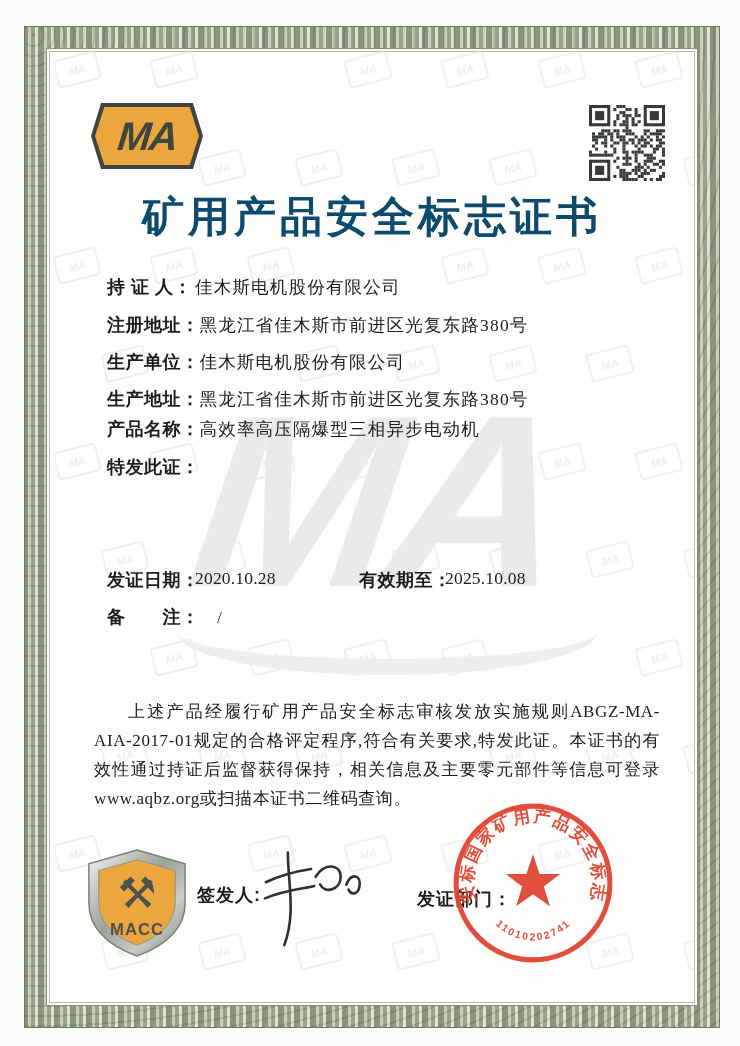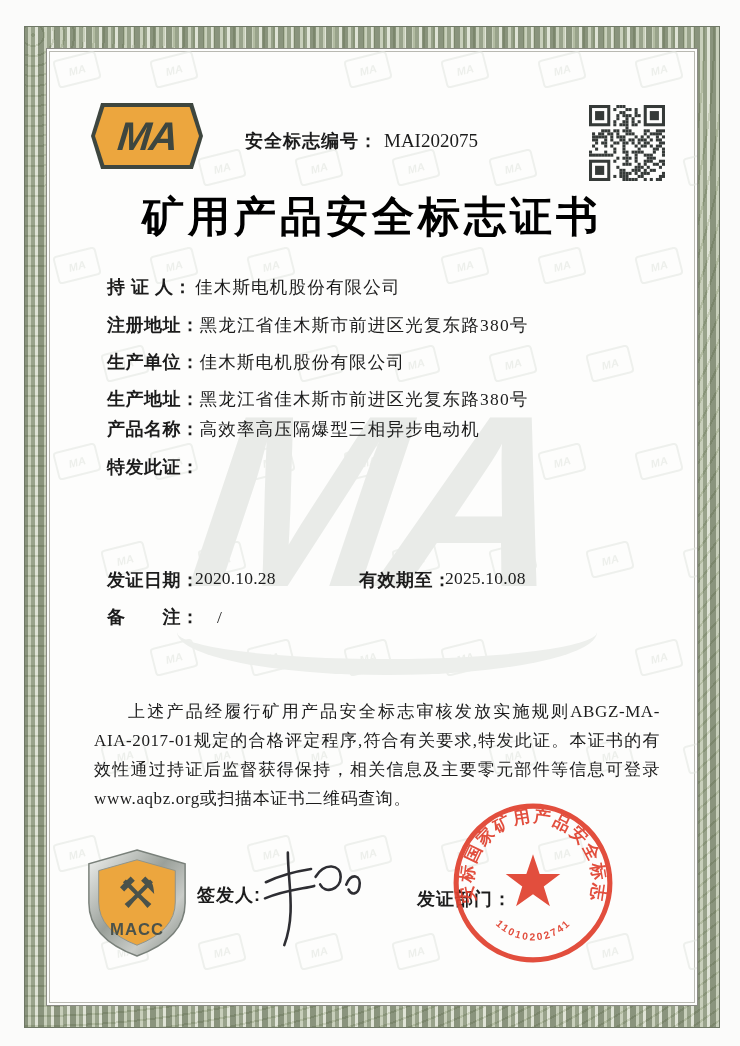--- a/index.html
+++ b/index.html
@@ -59,21 +59,21 @@
     font-size:40px;color:#3e463f;transform:skewX(-6deg);letter-spacing:-2px;
   }
   .issue-line{position:absolute;left:198px;top:80px;white-space:nowrap;}
   .issue-line .lab{font-weight:700;font-size:18px;letter-spacing:1px;}
   .issue-line .val{font-family:"Liberation Serif",serif;font-size:19px;margin-left:6px;}
   .qr{position:absolute;left:542px;top:56px;width:76px;height:76px;}
   
   .cert-title{
     position:absolute;left:0;top:140px;width:100%;text-align:center;
     font-family:"Liberation Serif",serif;font-weight:700;
-    font-size:42px;letter-spacing:4px;color:#000000;
+    font-size:42px;letter-spacing:4px;color:#0c4a6e;
   }
   
   .row{position:absolute;left:60px;right:36px;display:flex;align-items:center;}
   .row .lab{font-weight:700;font-size:18px;flex:0 0 88px;white-space:nowrap;letter-spacing:.5px;}
   .row .val{font-family:"Liberation Serif",serif;font-size:17.5px;letter-spacing:1.2px;white-space:nowrap;}
   .row .val.latin{letter-spacing:.2px;}
   .row.std .lab{flex:0 0 auto;margin-right:8px;}
   .row.std .val{font-size:15.5px;letter-spacing:0;}
   .row.dates{display:block;}
   .row.dates .lab{position:absolute;}
@@ -162,23 +162,20 @@
 
   <div class="content">
 
     <div class="ma-logo">
       <div class="hex-outer"></div>
       <div class="hex-inner">
         <span>MA</span>
       </div>
     </div>
 
-    <div class="issue-line">
-      <span class="lab">安全标志编号：</span><span class="val">MAI202075</span>
-    </div>
 
     <svg class="qr" id="qrSvg" viewBox="0 0 25 25">
         <g fill="#353a38">
           <rect x="9" y="0" width="1" height="1"></rect>
           <rect x="10" y="0" width="1" height="1"></rect>
           <rect x="11" y="0" width="1" height="1"></rect>
           <rect x="8" y="1" width="1" height="1"></rect>
           <rect x="12" y="1" width="1" height="1"></rect>
           <rect x="13" y="1" width="1" height="1"></rect>
           <rect x="15" y="1" width="1" height="1"></rect>

